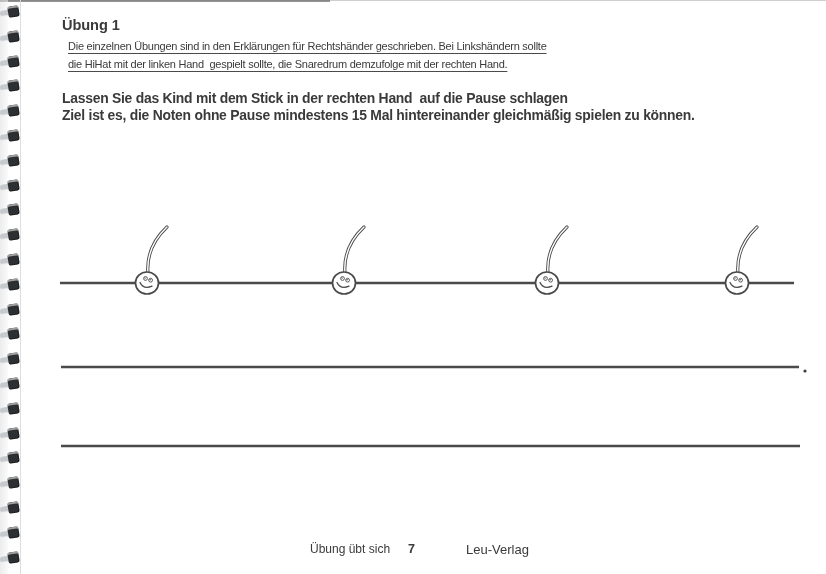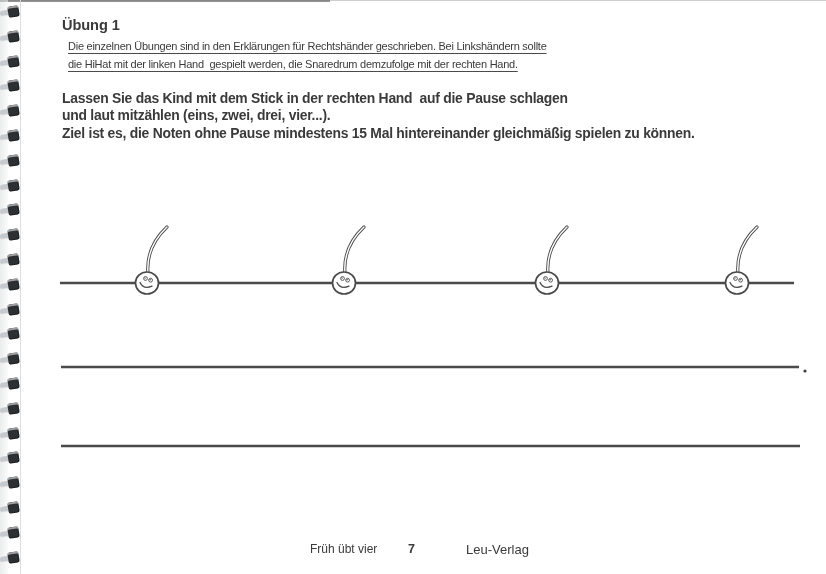--- a/index.html
+++ b/index.html
@@ -193,26 +193,25 @@
       <div class="coil" style="top: 551.6px;">
         <div class="wire"></div>
         <div class="bead"></div>
       </div>
     </div>
 
   <div class="title">Übung 1</div>
 
   <div class="intro">
     <div class="tline">Die einzelnen Übungen sind in den Erklärungen für Rechtshänder geschrieben. Bei Linkshändern sollte</div>
-    <div class="tline">die HiHat mit der linken Hand  gespielt werden, die Snaredrum demzufolge mit der rechten Hand.</div>
+    <div class="tline">die HiHat mit der linken Hand  gespielt sollte, die Snaredrum demzufolge mit der rechten Hand.</div>
   </div>
 
   <div class="instructions">
     <div class="tline">Lassen Sie das Kind mit dem Stick in der rechten Hand  auf die Pause schlagen</div>
-    <div class="tline">und laut mitzählen (eins, zwei, drei, vier...).</div>
     <div class="tline">Ziel ist es, die Noten ohne Pause mindestens 15 Mal hintereinander gleichmäßig spielen zu können.</div>
   </div>
 
-  <div class="footer-left">Früh übt vier</div>
+  <div class="footer-left">Übung übt sich</div>
   <div class="footer-page">7</div>
   <div class="footer-right">Leu-Verlag</div>
 
 </div>
 
 </body></html>

